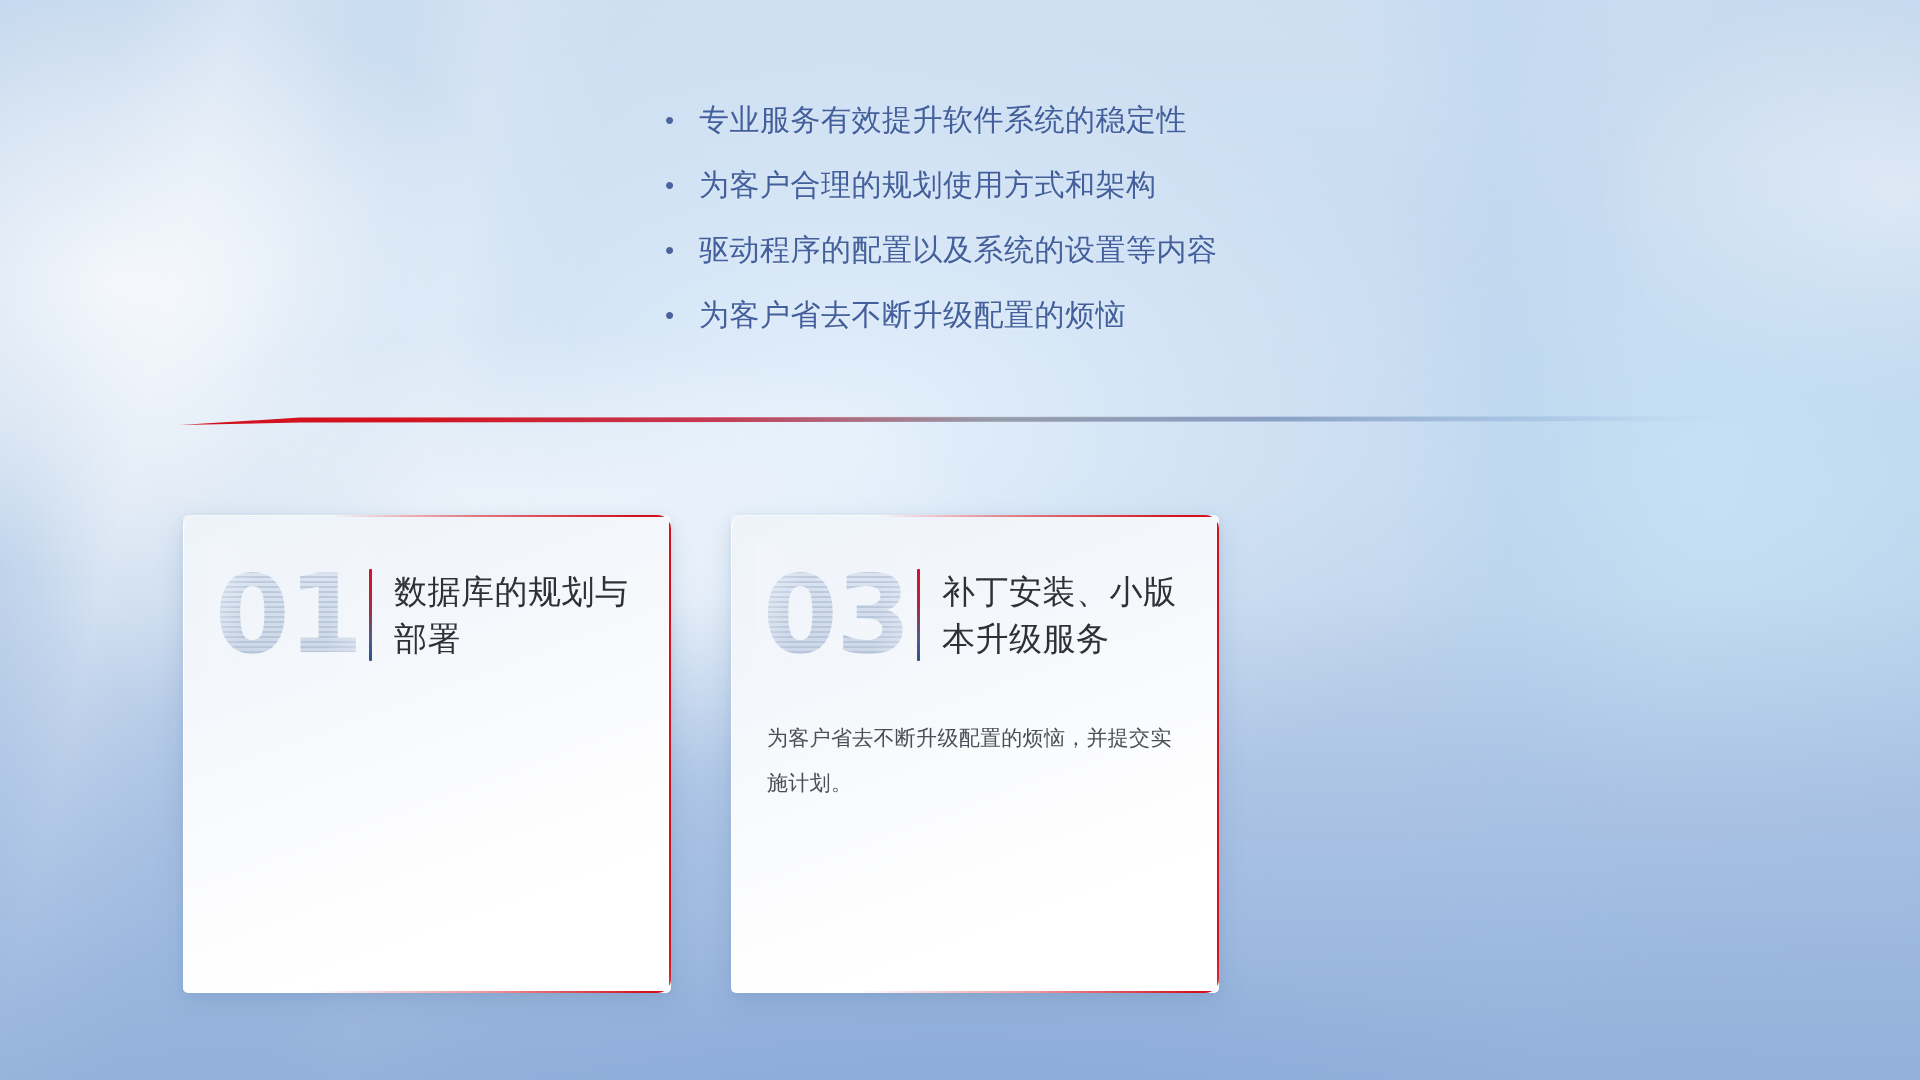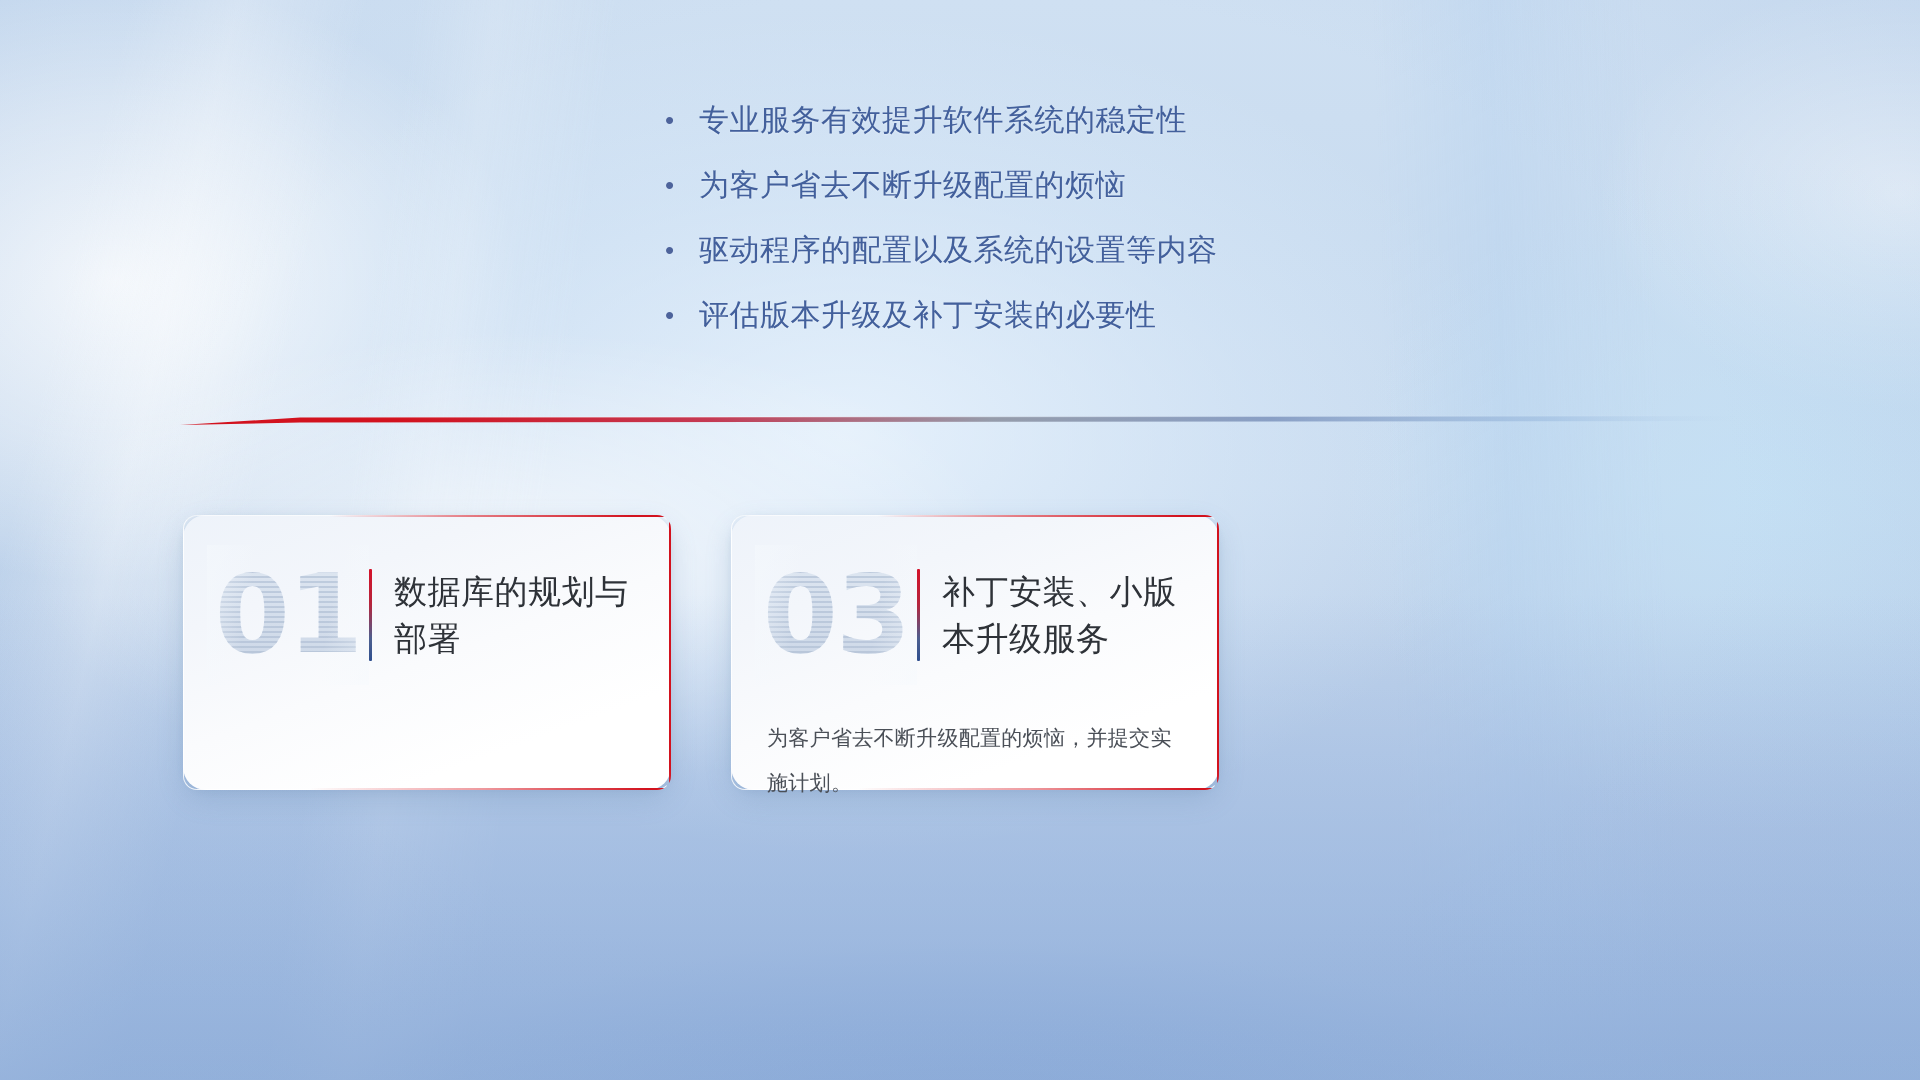--- a/index.html
+++ b/index.html
@@ -79,22 +79,22 @@
   }
   #divider-wrap svg{ display:block; width:100%; height:100%; }
 
   
   #cards{
     position:absolute; left:183px; top:515px;
     display:flex; gap:60px;
   }
   .card{
     position:relative;
-    width:488px; height:275px;
-    border-radius:23px;
+    width:488px; height:478px;
+    border-radius:5px;
     overflow:visible;
     background:
       linear-gradient(160deg,#eef3fa 0%, #f3f6fb 26%, #fafbfd 52%, #ffffff 78%, #ffffff 100%);
     box-shadow:
       0 10px 26px rgba(95,130,175,.22),
       0 2px 6px rgba(95,130,175,.12);
   }
   .card-border{
     position:absolute; inset:0; border-radius:14px; pointer-events:none;
     
@@ -184,29 +184,29 @@
   <div class="bg-layer" id="bg-blue-bottom"></div>
   <div class="bg-layer" id="bg-vignette"></div>
 
   <div id="bullets">
     <div class="bullet-row">
       <span class="bullet-dot">•</span>
       <span class="bullet-text">专业服务有效提升软件系统的稳定性</span>
     </div>
     <div class="bullet-row">
       <span class="bullet-dot">•</span>
+      <span class="bullet-text">为客户合理的规划使用方式和架构</span>
+    </div>
+    <div class="bullet-row">
+      <span class="bullet-dot">•</span>
+      <span class="bullet-text">驱动程序的配置以及系统的设置等内容</span>
+    </div>
+    <div class="bullet-row">
+      <span class="bullet-dot">•</span>
       <span class="bullet-text">为客户省去不断升级配置的烦恼</span>
-    </div>
-    <div class="bullet-row">
-      <span class="bullet-dot">•</span>
-      <span class="bullet-text">驱动程序的配置以及系统的设置等内容</span>
-    </div>
-    <div class="bullet-row">
-      <span class="bullet-dot">•</span>
-      <span class="bullet-text">评估版本升级及补丁安装的必要性</span>
     </div>
   </div>
 
   <div id="divider-wrap">
     <svg viewBox="0 0 1560 22" preserveAspectRatio="none">
       <defs>
         <linearGradient id="divGrad" x1="0" y1="0" x2="1" y2="0">
           <stop offset="0" stop-color="#d2121e" stop-opacity="1"></stop>
           <stop offset="0.14" stop-color="#d2121e" stop-opacity="1"></stop>
           <stop offset="0.34" stop-color="#c3304a" stop-opacity="0.95"></stop>

